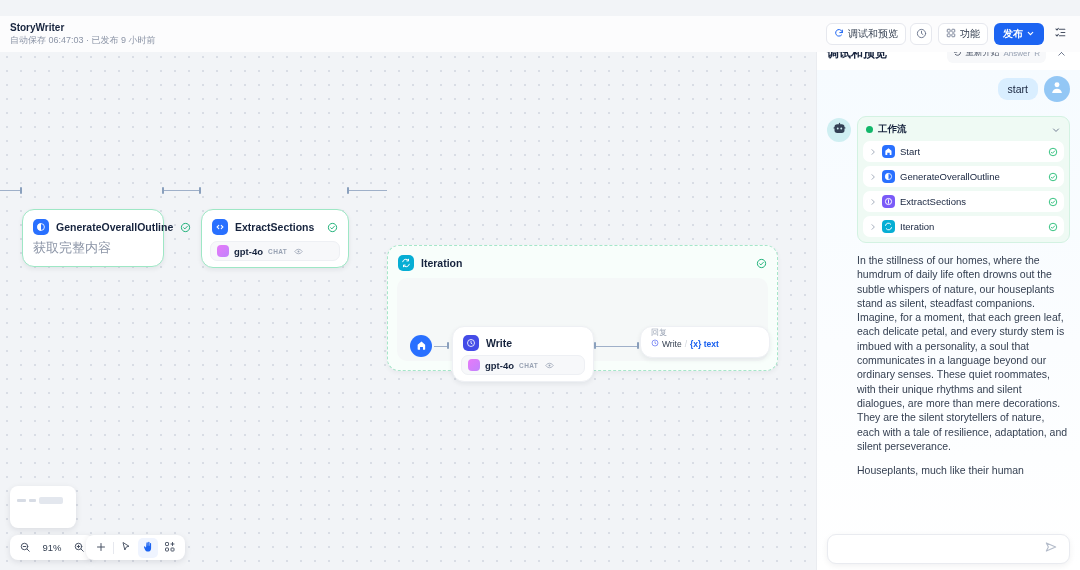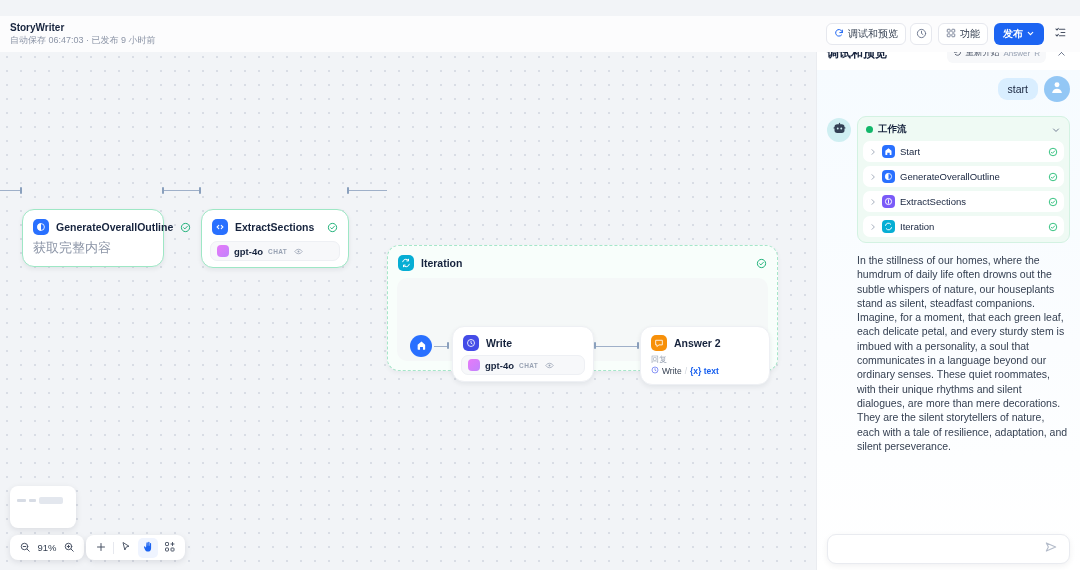--- a/index.html
+++ b/index.html
@@ -109,21 +109,21 @@
     position: absolute; left: 10px; bottom: 42px; width: 66px; height: 42px;
     background: #fff; border-radius: 8px; box-shadow: 0 2px 6px rgba(16,24,40,.10);
     overflow: hidden;
   }
   .mm-bar { position: absolute; background: #d7dce5; border-radius: 1px; height: 3px; }
   .mm-block { position: absolute; background: #e3e7ee; border-radius: 2px; }
 
   .ctrl-group {
     position: absolute; bottom: 10px; background: #fff; border-radius: 8px;
     box-shadow: 0 2px 6px rgba(16,24,40,.10); height: 25px;
-    display: flex; align-items: center; padding: 0 5px; 
+    display: flex; align-items: center; padding: 0 5px; gap: 5px;
   }
   #zoom-group { left: 10px; }
   #tool-group { left: 86px; gap: 2px; }
   .ctrl-btn { width: 20px; height: 20px; display: flex; align-items: center;
               justify-content: center; color: #495264; cursor: pointer; border-radius: 5px; }
   .ctrl-btn.active { background: #eff4ff; color: #1c64f2; }
   .zoom-val { font-size: 9.5px; color: #354052; min-width: 24px; text-align: center; }
   .ctrl-sep { width: 1px; height: 12px; background: #e6e8ee; }
 
   
@@ -377,28 +377,20 @@
                 </svg>
             </span>
           </div>
         </div>
 
         <div class="edge" style="left:199px; top:68px; width:42px;"></div>
         <div class="edge-cap" style="left:197px; top:64px;"></div>
         <div class="edge-cap" style="left:240px; top:64px;"></div>
 
         <div class="node" id="n-answer" style="left:243px; top:48px; width:130px; border-color:#eef0f4;">
-          <div class="node-head" style="padding:8px 10px 3px 10px;">
-            <span class="nicon orange">
-              <svg width="10" height="10" viewBox="0 0 24 24" fill="none" stroke="#fff" stroke-width="2" stroke-linejoin="round">
-                  <path d="M4 5.5h16v11H12l-5 4v-4H4z"></path>
-                </svg>
-            </span>
-            <span class="node-title">Answer 2</span>
-          </div>
           <div class="ans-label">回复</div>
           <div class="ans-var">
             <span>
               <svg width="8" height="8" viewBox="0 0 24 24" fill="none" stroke="#6172f3" stroke-width="2.2">
                   <circle cx="12" cy="12" r="9"></circle>
                   <path d="M12 8v4.5l3 1.8" stroke-linecap="round"></path>
                 </svg>
             </span>
             <span>Write</span>
             <span class="slash">/</span>
@@ -609,20 +601,21 @@
               <span class="ti-ok">
                 <svg width="10" height="10" viewBox="0 0 24 24" fill="none" stroke="#12b76a" stroke-width="2">
                     <circle cx="12" cy="12" r="9"></circle>
                     <path d="M8 12.5l2.6 2.6L16 9.5" stroke-linecap="round"></path>
                   </svg>
               </span>
             </div>
           </div>
 
           <div class="answer-p">In the stillness of our homes, where the humdrum of daily life often drowns out the subtle whispers of nature, our houseplants stand as silent, steadfast companions. Imagine, for a moment, that each green leaf, each delicate petal, and every sturdy stem is imbued with a personality, a soul that communicates in a language beyond our ordinary senses. These quiet roommates, with their unique rhythms and silent dialogues, are more than mere decorations. They are the silent storytellers of nature, each with a tale of resilience, adaptation, and silent perseverance.</div>
+          <div class="answer-p">Houseplants, much like their human</div>
         </div>
       </div>
     </div>
 
     <div class="composer">
       <input class="composer-input" type="text" placeholder="" style="">
       <span class="send-btn">
         <span>
           <svg width="14" height="14" viewBox="0 0 24 24" fill="none" stroke="#b4bcca" stroke-width="1.9" stroke-linejoin="round">
               <path d="M4 5l16 7-16 7 3.5-7z"></path>

